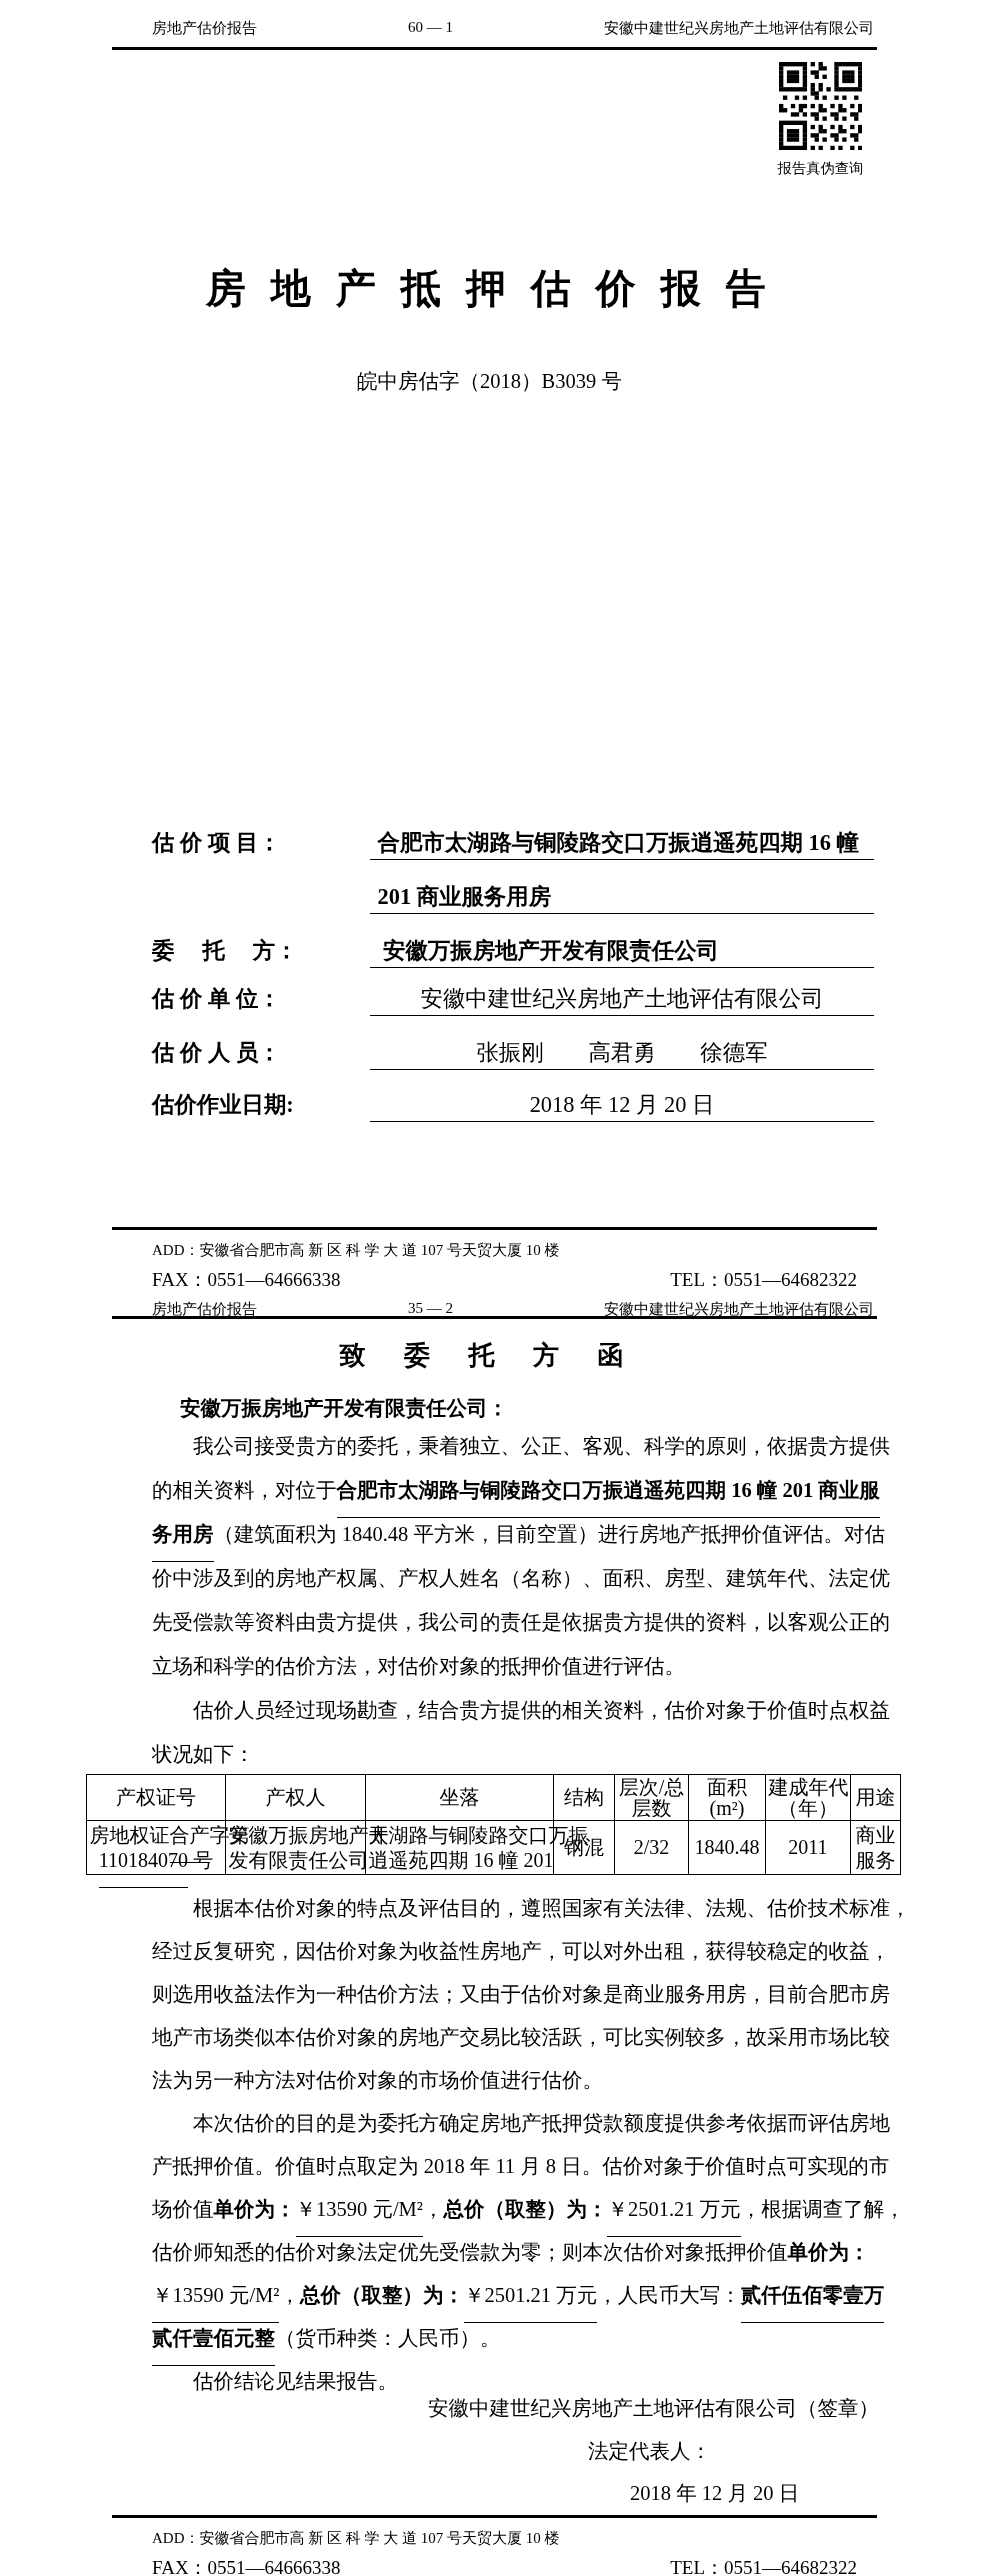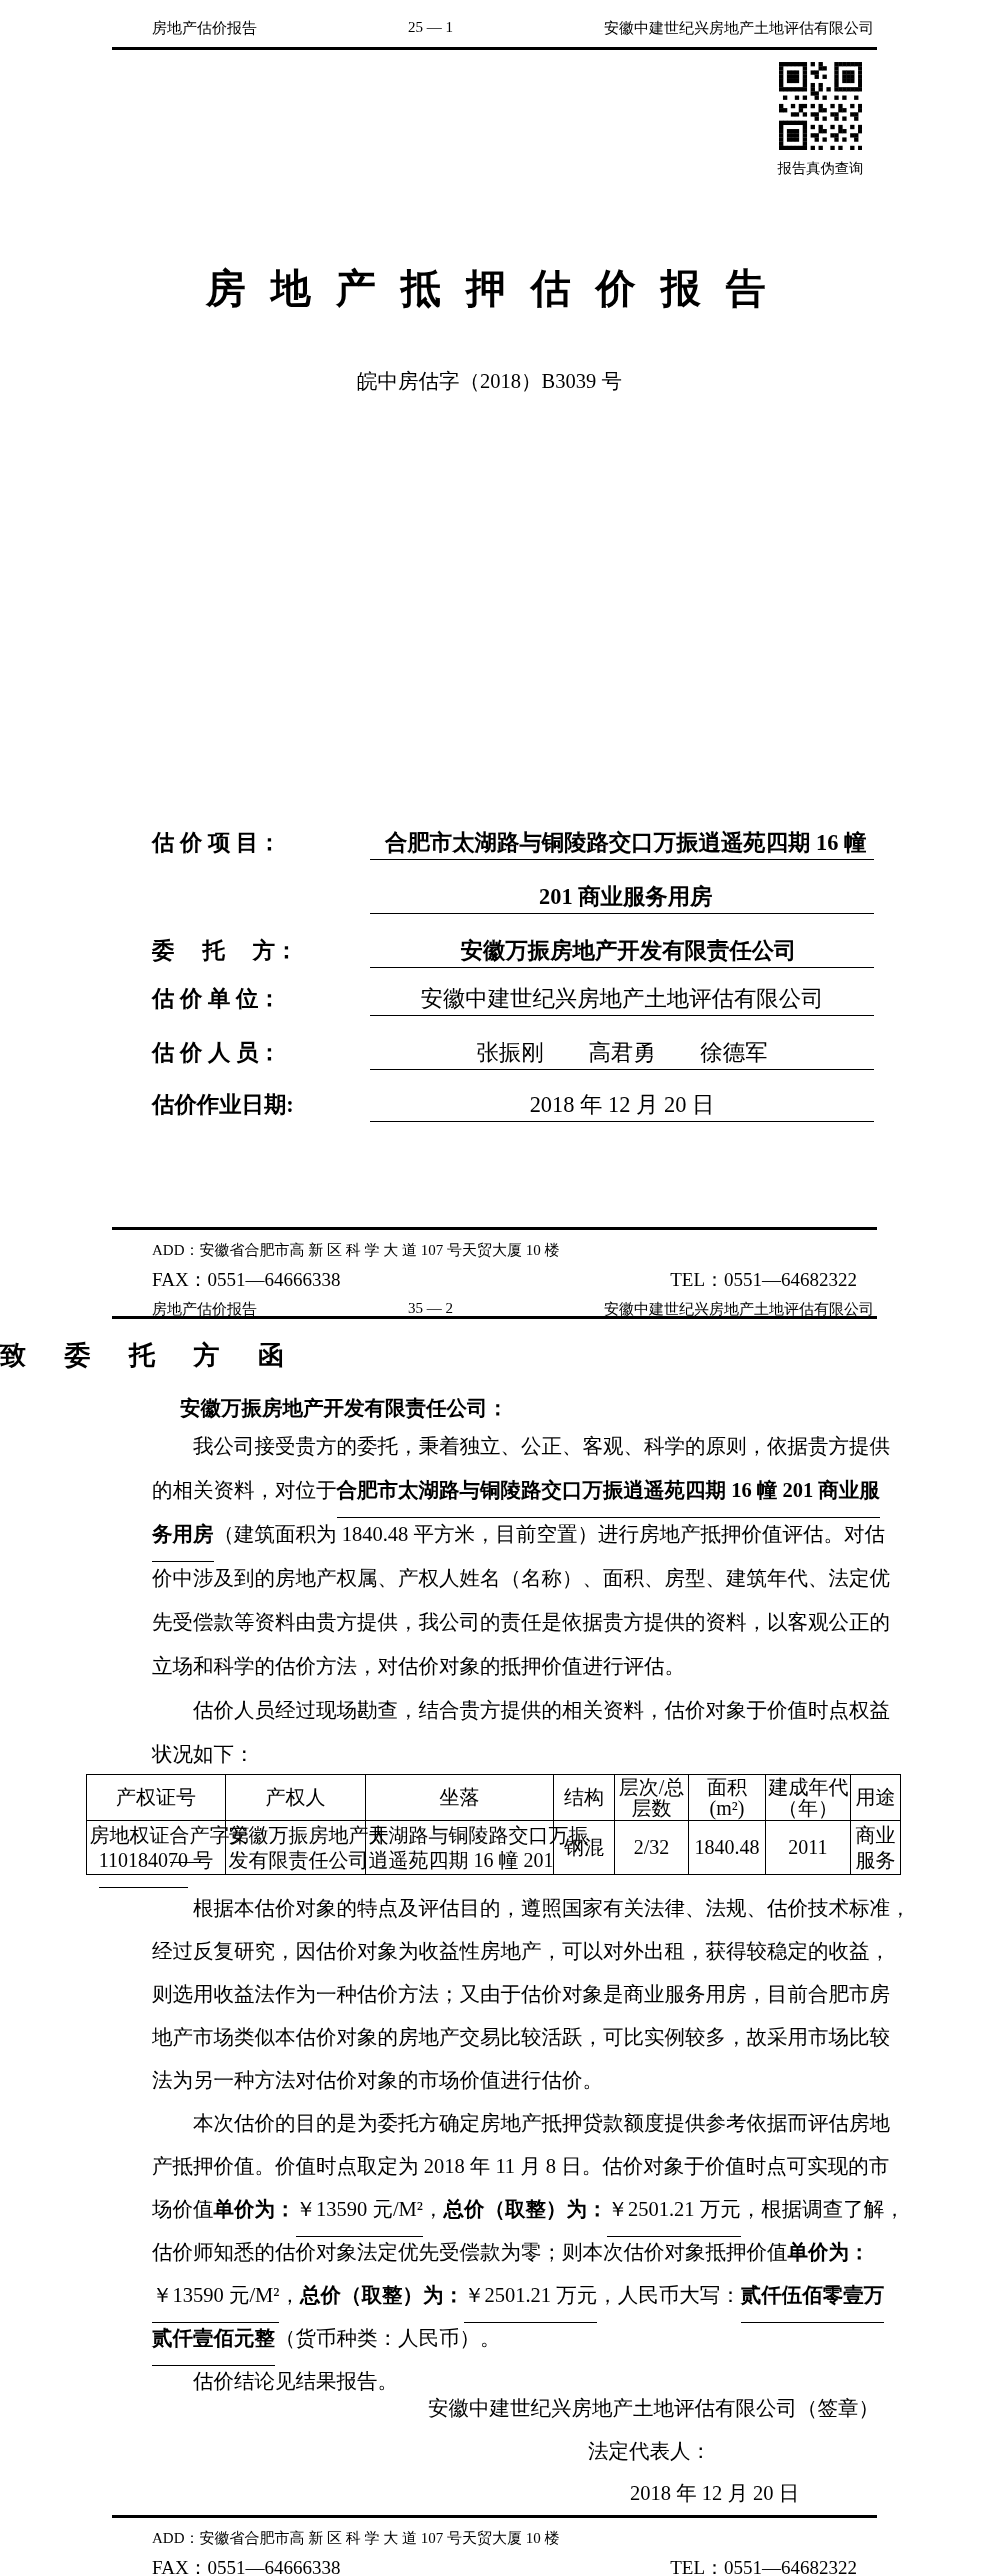--- a/index.html
+++ b/index.html
@@ -10,26 +10,26 @@
             font-size:15px;white-space:nowrap;}
   .qr-wrap{position:absolute;left:779px;top:62px;width:83px;height:88px;}
   .qr-label{position:absolute;left:769px;top:159px;width:103px;text-align:center;font-size:14.3px;}
   .doc-title{position:absolute;top:261px;left:0;width:100%;text-align:center;
              font-size:40px;font-weight:bold;letter-spacing:7.5px;white-space:pre;}
   .report-no{position:absolute;top:367px;left:0;width:100%;text-align:center;font-size:20.5px;white-space:pre;}
   .frow{position:absolute;left:152px;width:722px;height:34px;display:flex;font-size:22.4px;line-height:34px;}
   .flabel{width:218px;flex:none;white-space:pre;font-weight:bold;}
   .fvalue{flex:1;border-bottom:1.9px solid #000;white-space:pre;}
   .vbold{font-weight:bold;}
-  .vleft{text-align:center;padding-left:7.5px;}
+  .vleft{text-align:left;padding-left:7.5px;}
   .vcenter{text-align:center;}
   .pgfooter-add{position:absolute;left:152px;font-size:15px;white-space:pre;}
   .pgfooter-line2{position:absolute;left:152px;width:705px;display:flex;justify-content:space-between;
                   font-size:19px;white-space:pre;}
-  .letter-title{position:absolute;left:0;width:100%;text-align:left;font-size:26px;font-weight:bold;
+  .letter-title{position:absolute;left:0;width:100%;text-align:center;font-size:26px;font-weight:bold;
                 letter-spacing:16px;white-space:pre;}
   .salutation{position:absolute;left:152px;font-size:20.5px;font-weight:bold;white-space:pre;margin-left:28px;}
   .bodyblock{position:absolute;left:152px;width:734px;font-size:20.5px;}
   .lh71 .tline{line-height:44px;height:44px;}
   .lh69 .tline{line-height:43px;height:43px;}
   .tline{white-space:pre;}
   .b{font-weight:bold;}
   .u{border-bottom:1.2px solid #000;padding-bottom:16px;}
   table.ptable{position:absolute;left:86px;top:1774px;border-collapse:collapse;table-layout:fixed;
                width:814px;font-size:20px;}
@@ -38,21 +38,21 @@
   table.ptable .drow td{height:53px;line-height:25px;}
   .sig{position:absolute;font-size:20.5px;white-space:pre;}
 </style>
 </head>
 <body>
 
 <div class="page">
 
   <div class="pgheader" style="top:18.6px;">
     <span>房地产估价报告</span>
-    <span>25 — 1</span>
+    <span>60 — 1</span>
     <span>安徽中建世纪兴房地产土地评估有限公司</span>
   </div>
   <div class="rule" style="top:47px;"></div>
 
   <div class="qr-wrap"><svg width="83" height="88" viewBox="0 0 134 142">
         <rect x="0.00" y="0.00" width="7" height="7" fill="#000"></rect>
         <rect x="6.38" y="0.00" width="7" height="7" fill="#000"></rect>
         <rect x="12.76" y="0.00" width="7" height="7" fill="#000"></rect>
         <rect x="19.14" y="0.00" width="7" height="7" fill="#000"></rect>
         <rect x="25.52" y="0.00" width="7" height="7" fill="#000"></rect>

